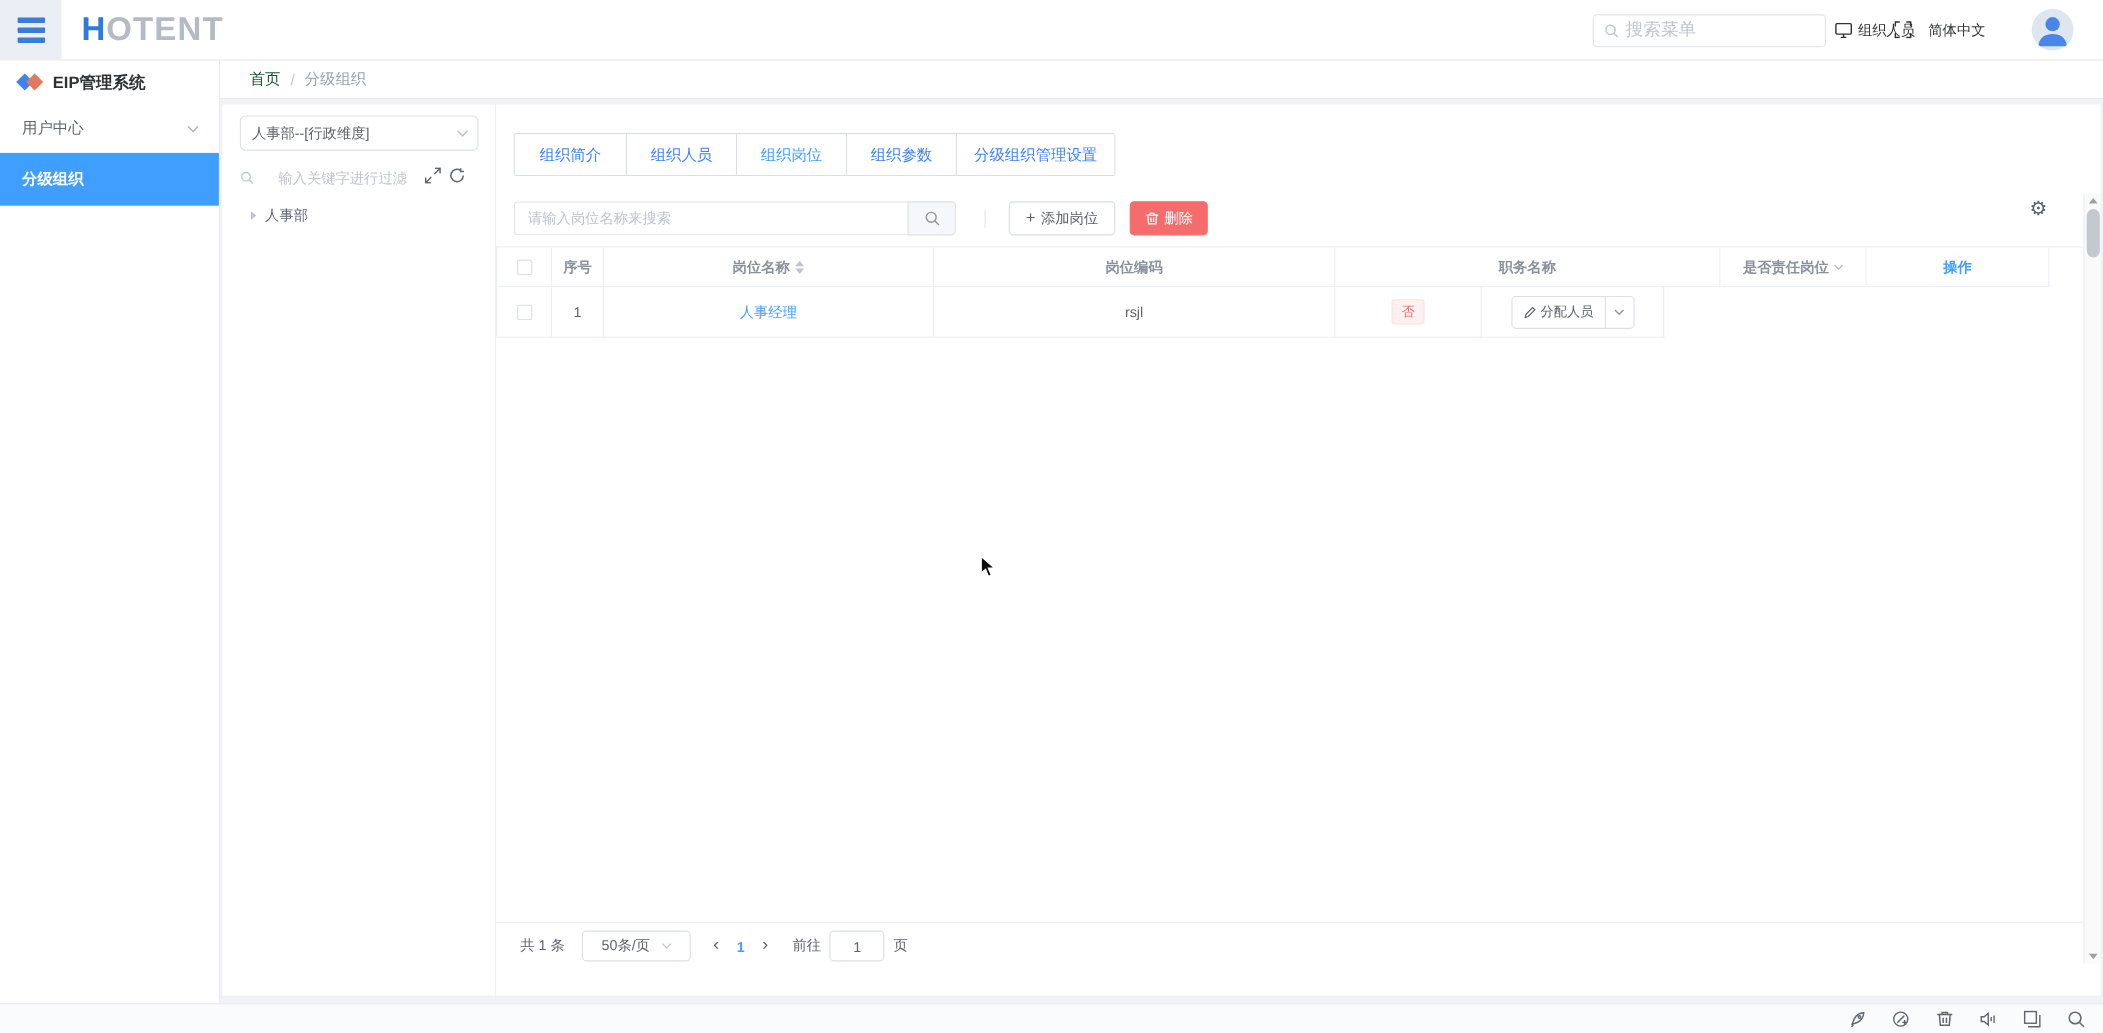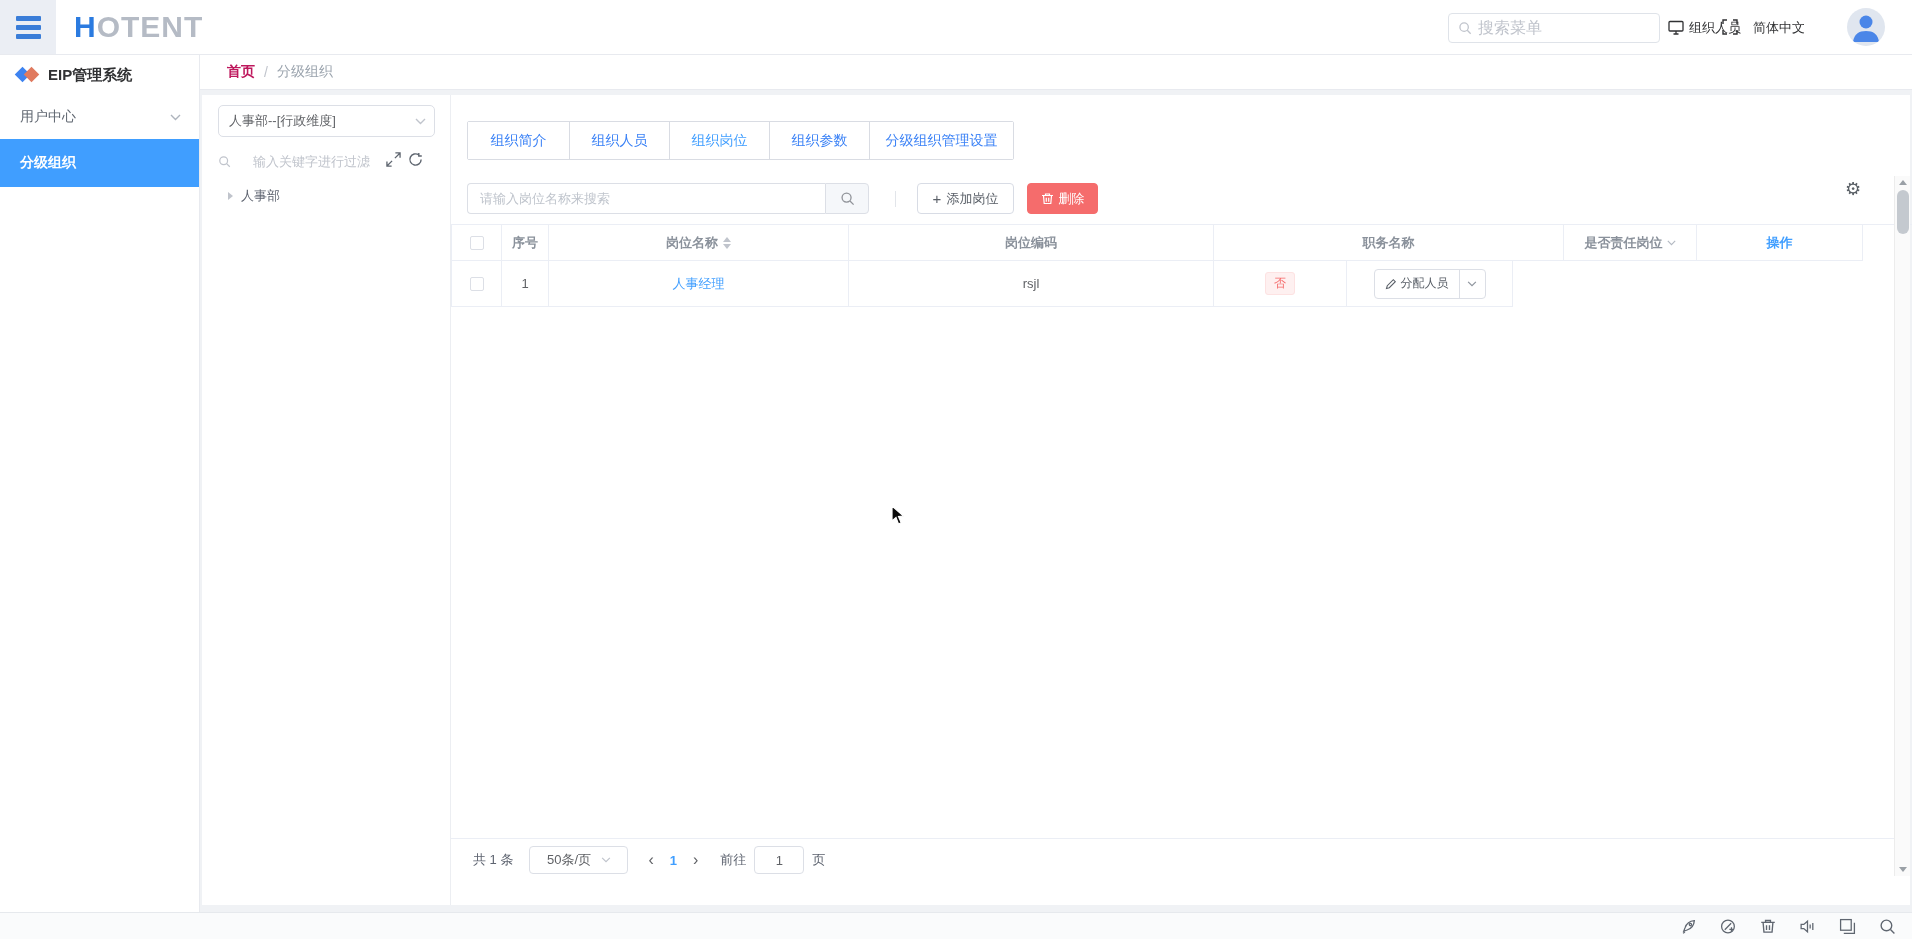--- a/index.html
+++ b/index.html
@@ -30,21 +30,21 @@
   .brand-txt{font-size:15px;font-weight:700;color:#303133}
   .diamonds{position:relative;width:22px;height:20px}
   .diamonds .d1{position:absolute;left:1px;top:4px;width:11px;height:11px;background:#3e83f0;transform:rotate(45deg)}
   .diamonds .d2{position:absolute;left:10px;top:4px;width:11px;height:11px;background:#e07a5f;transform:rotate(45deg)}
   .menu-item{position:absolute;left:0;width:100%;display:flex;align-items:center;padding:0 18px 0 20px;font-size:14px;color:#5f6670;cursor:pointer}
   .mi-1{top:40px;height:44px;justify-content:space-between}
   .mi-2{top:84px;height:48px;background:#409eff;color:#fff;font-weight:700}
 
   
   .crumb-bar{position:absolute;left:200px;top:55px;width:1712px;height:35px;background:#fff;border-bottom:1px solid #e8eaef;display:flex;align-items:center;padding-left:27px;font-size:14px}
-  .crumb-home{font-weight:700;color:#be185d;cursor:pointer}
+  .crumb-home{font-weight:400;color:#14532d;cursor:pointer}
   .crumb-sep{color:#c0c4cc;margin:0 9px}
   .crumb-cur{color:#9aa3ad}
 
   
   .tree-card{position:absolute;left:202px;top:95px;width:249px;height:810px;background:#fff;border-right:1px solid #eceef2}
   .dim-select{position:absolute;left:16px;top:10px;width:217px;height:32px;border:1px solid #dcdfe6;border-radius:5px;display:flex;align-items:center;padding:0 8px 0 10px;color:#606266;cursor:pointer;background:#fff}
   .dim-select .txt{flex:1;font-size:13px}
   .tree-filter{position:absolute;left:16px;top:53px;width:160px;height:26px;display:flex;align-items:center;gap:22px}
   .tree-filter input{border:none;outline:none;font-size:13px;width:128px;color:#606266;font-family:inherit;background:transparent}
   .tree-filter input::placeholder{color:#c0c4cc}

